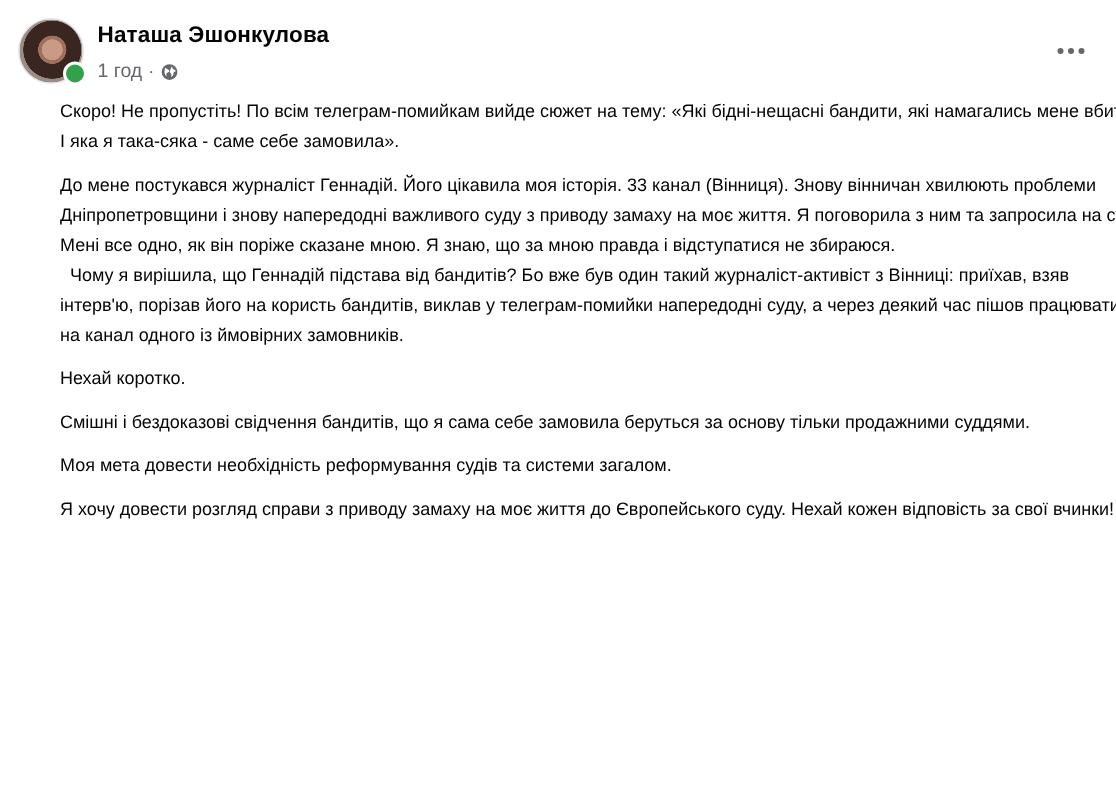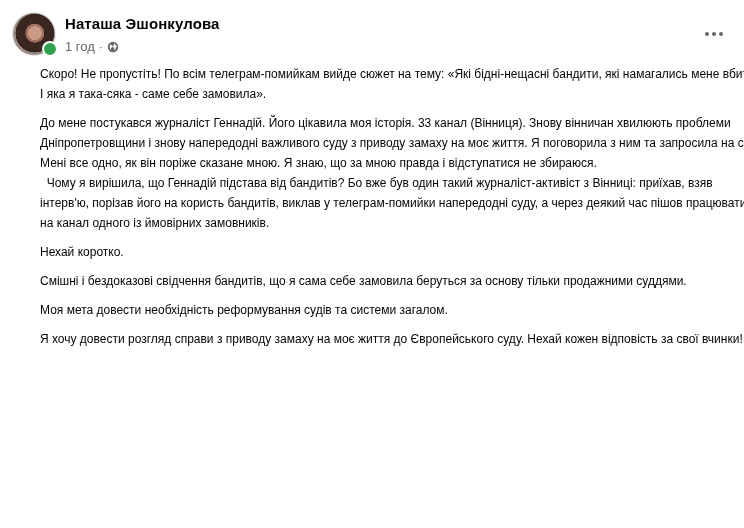--- a/index.html
+++ b/index.html
@@ -19,21 +19,21 @@
   .online-dot {
     position: absolute; right: -2px; bottom: -1px; width: 12px; height: 12px;
     border-radius: 50%; background: #31a24c; border: 2px solid #ffffff;
   }
   .author {
     position: absolute; left: 53px; top: 3px; font-weight: bold; font-size: 15px;
     color: #050505; letter-spacing: 0.1px;
   }
   .meta {
     position: absolute; left: 53px; top: 27px; font-size: 13px; color: #65676b;
-    display: flex; align-items: center; gap: 4px;
+    display: flex; align-items: flex-end; gap: 4px;
   }
   .meta .dot { font-size: 12px; }
   .globe-icon { width: 12px; height: 12px; display: inline-block; }
   .more-button {
     position: absolute; right: 4px; top: 14px; width: 28px; height: 16px;
     display: flex; align-items: center; justify-content: center; gap: 3px; cursor: pointer;
   }
   .more-button span { width: 4px; height: 4px; border-radius: 50%; background: #65676b; display: block; }
   .body-text {
     position: absolute; left: 12px; top: 64px; width: 720px;

